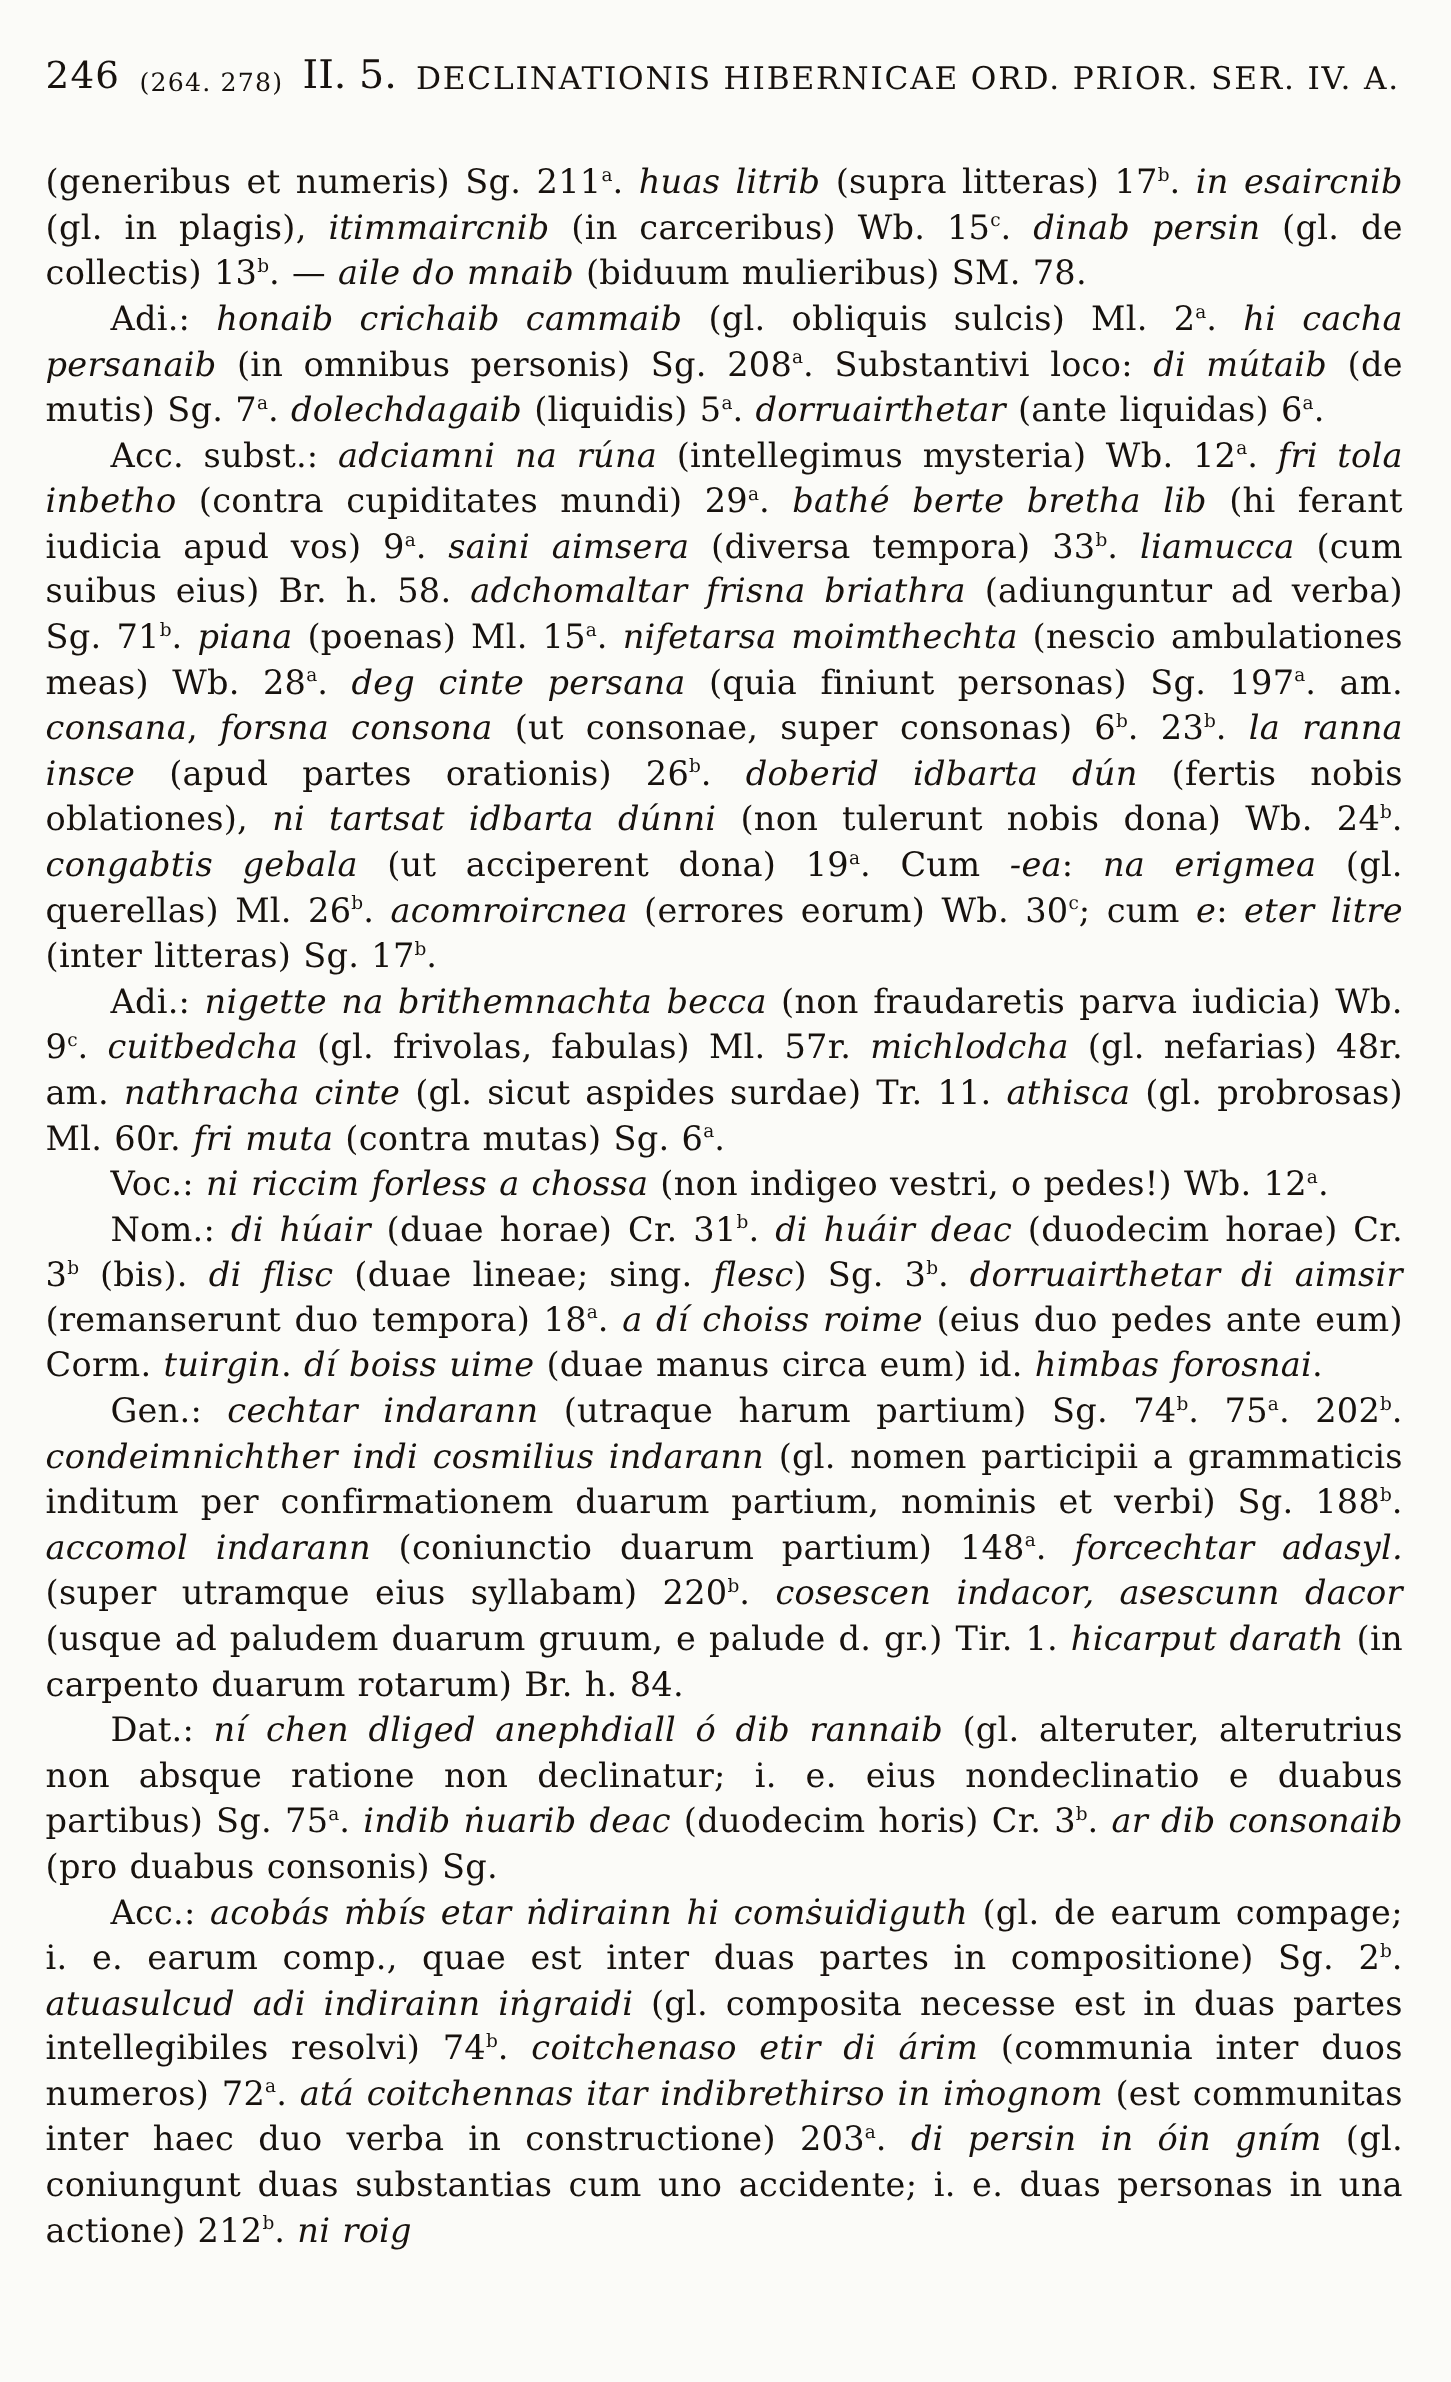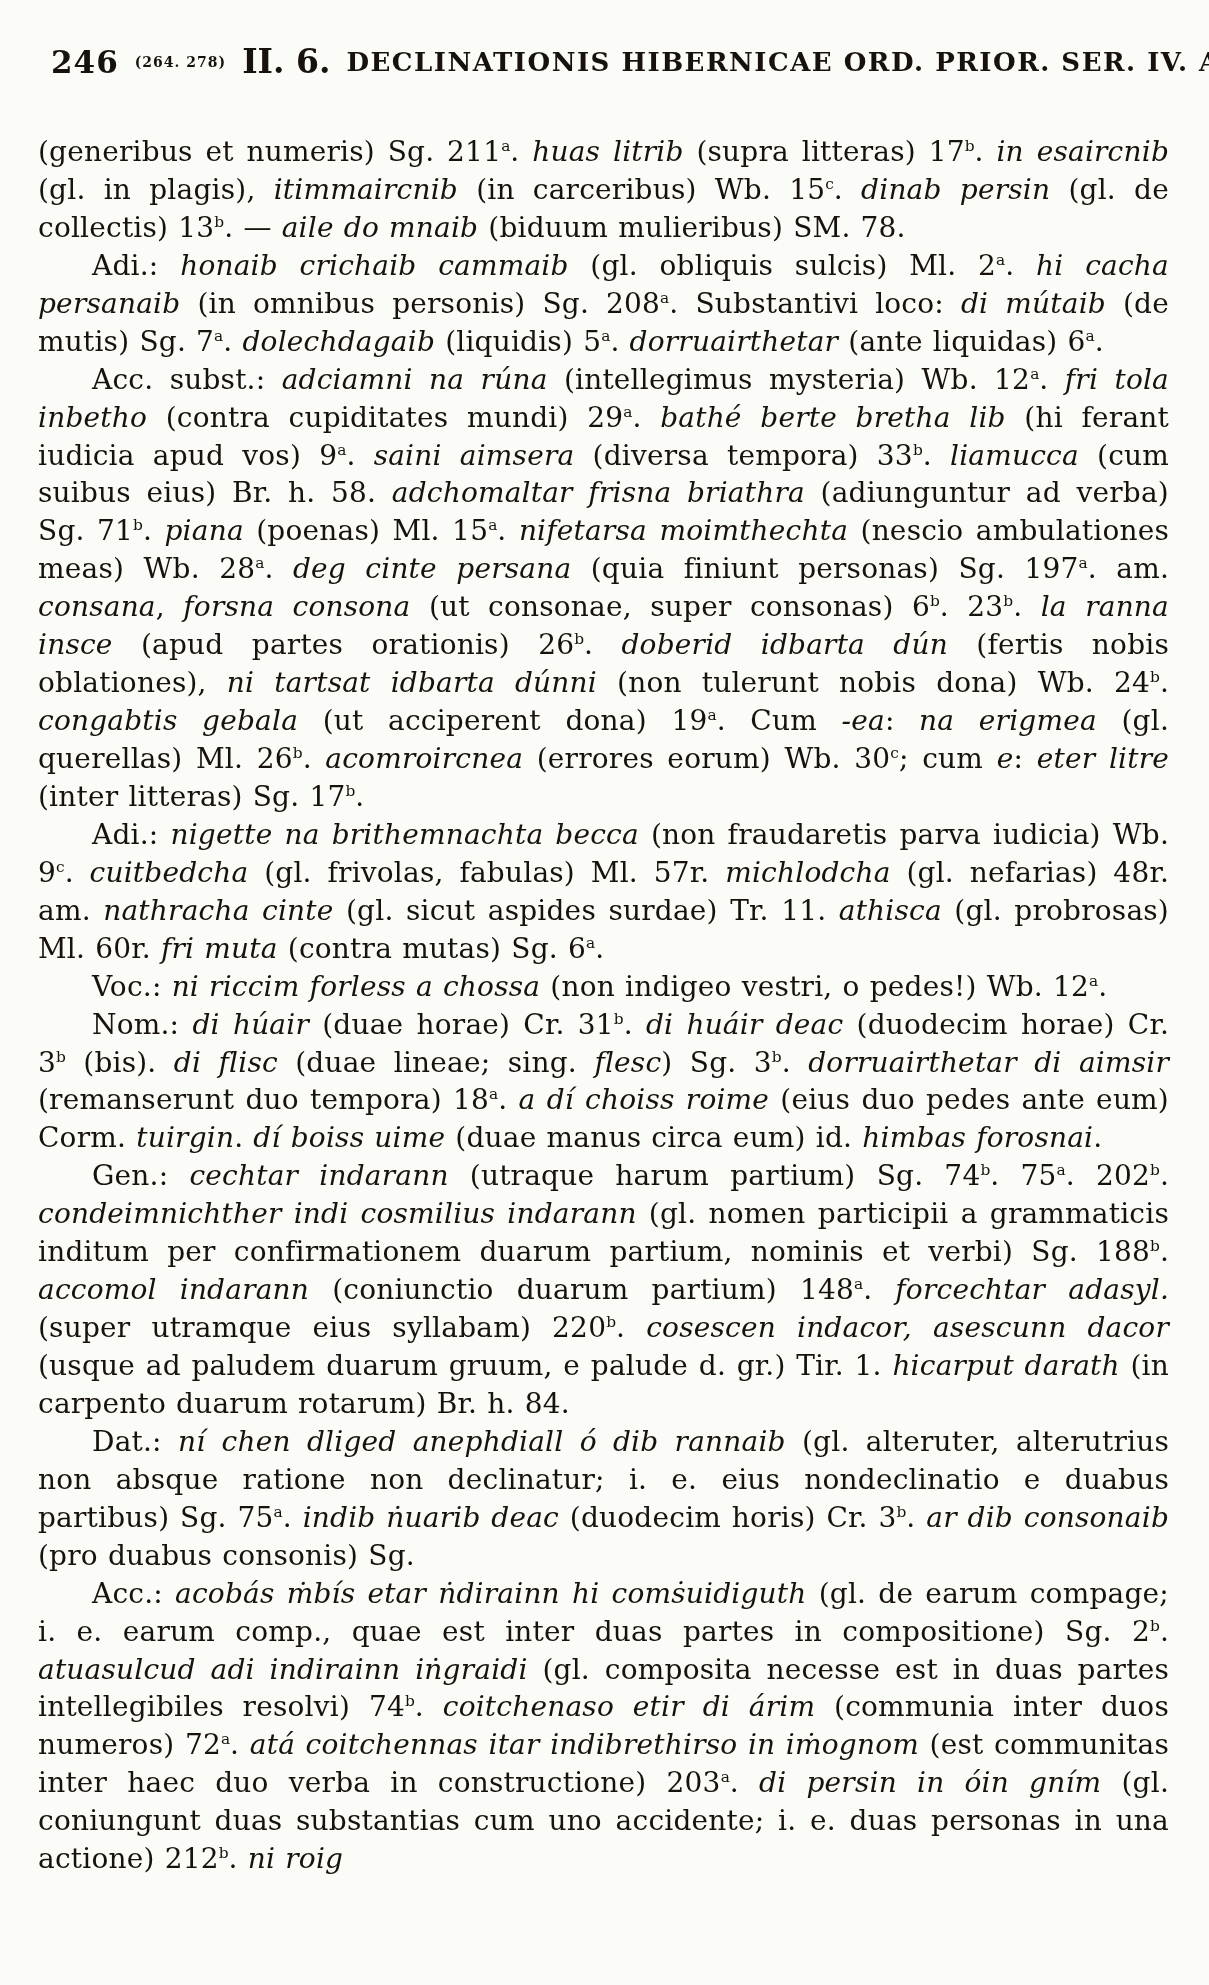--- a/index.html
+++ b/index.html
@@ -11,28 +11,28 @@
     overflow: hidden;
   }
   .page {
     box-sizing: border-box;
     width: 1209px; height: 1985px;
     padding: 42px 40px 30px 38px;
     overflow: hidden;
   }
   .header {
     display: flex;
-    align-items: center;
+    align-items: flex-end;
     gap: 16px;
     white-space: nowrap;
-    margin: 0 0 4px 13px;
-    font-weight: bold;
+    margin: 0 0 4px 0;
+    font-weight: normal;
   }
   .pagenum  { font-size: 31px; letter-spacing: 1px; }
-  .ref      { font-size: 14px; letter-spacing: 1px; }
+  .ref      { font-size: 21px; letter-spacing: 1px; }
   .sect     { font-size: 33px; }
   .rtitle   { font-size: 26px; letter-spacing: 1.5px; }
   .text-block { margin-top: 52px; }
   .text-block p {
     margin: 0;
     font-size: 28px;
     line-height: 1.355;
     text-align: justify;
     letter-spacing: 0.2px;
     word-spacing: 1px;
@@ -55,21 +55,21 @@
   }
   i { font-style: italic; }
 </style>
 </head>
 <body>
 
 <div class="page">
   <div class="header">
     <span class="pagenum">246</span>
     <span class="ref">(264. 278)</span>
-    <span class="sect">II. 6.</span>
+    <span class="sect">II. 5.</span>
     <span class="rtitle">DECLINATIONIS HIBERNICAE ORD. PRIOR. SER. IV. A.</span>
   </div>
   <div class="text-block">
       <p class="noindent">(generibus et numeris) Sg. 211<sup>a</sup>. <i>huas litrib</i> (supra litteras) 17<sup>b</sup>. <i>in esaircnib</i> (gl. in plagis), <i>itimmaircnib</i> (in carceribus) Wb. 15<sup>c</sup>. <i>dinab persin</i> (gl. de collectis) 13<sup>b</sup>. — <i>aile do mnaib</i> (biduum mulieribus) SM. 78.</p>
       <p class="indent">Adi.: <i>honaib crichaib cammaib</i> (gl. obliquis sulcis) Ml. 2<sup>a</sup>. <i>hi cacha persanaib</i> (in omnibus personis) Sg. 208<sup>a</sup>. Substantivi loco: <i>di mútaib</i> (de mutis) Sg. 7<sup>a</sup>. <i>dolechdagaib</i> (liquidis) 5<sup>a</sup>. <i>dorruairthetar</i> (ante liquidas) 6<sup>a</sup>.</p>
       <p class="indent">Acc. subst.: <i>adciamni na rúna</i> (intellegimus mysteria) Wb. 12<sup>a</sup>. <i>fri tola inbetho</i> (contra cupiditates mundi) 29<sup>a</sup>. <i>bathé berte bretha lib</i> (hi ferant iudicia apud vos) 9<sup>a</sup>. <i>saini aimsera</i> (diversa tempora) 33<sup>b</sup>. <i>liamucca</i> (cum suibus eius) Br. h. 58. <i>adchomaltar frisna briathra</i> (adiunguntur ad verba) Sg. 71<sup>b</sup>. <i>piana</i> (poenas) Ml. 15<sup>a</sup>. <i>nifetarsa moimthechta</i> (nescio ambulationes meas) Wb. 28<sup>a</sup>. <i>deg cinte persana</i> (quia finiunt personas) Sg. 197<sup>a</sup>. am. <i>consana</i>, <i>forsna consona</i> (ut consonae, super consonas) 6<sup>b</sup>. 23<sup>b</sup>. <i>la ranna insce</i> (apud partes orationis) 26<sup>b</sup>. <i>doberid idbarta dún</i> (fertis nobis oblationes), <i>ni tartsat idbarta dúnni</i> (non tulerunt nobis dona) Wb. 24<sup>b</sup>. <i>congabtis gebala</i> (ut acciperent dona) 19<sup>a</sup>. Cum <i>-ea</i>: <i>na erigmea</i> (gl. querellas) Ml. 26<sup>b</sup>. <i>acomroircnea</i> (errores eorum) Wb. 30<sup>c</sup>; cum <i>e</i>: <i>eter litre</i> (inter litteras) Sg. 17<sup>b</sup>.</p>
       <p class="indent">Adi.: <i>nigette na brithemnachta becca</i> (non fraudaretis parva iudicia) Wb. 9<sup>c</sup>. <i>cuitbedcha</i> (gl. frivolas, fabulas) Ml. 57r. <i>michlodcha</i> (gl. nefarias) 48r. am. <i>nathracha cinte</i> (gl. sicut aspides surdae) Tr. 11. <i>athisca</i> (gl. probrosas) Ml. 60r. <i>fri muta</i> (contra mutas) Sg. 6<sup>a</sup>.</p>
       <p class="indent">Voc.: <i>ni riccim forless a chossa</i> (non indigeo vestri, o pedes!) Wb. 12<sup>a</sup>.</p>
       <p class="indent">Nom.: <i>di húair</i> (duae horae) Cr. 31<sup>b</sup>. <i>di huáir deac</i> (duodecim horae) Cr. 3<sup>b</sup> (bis). <i>di flisc</i> (duae lineae; sing. <i>flesc</i>) Sg. 3<sup>b</sup>. <i>dorruairthetar di aimsir</i> (remanserunt duo tempora) 18<sup>a</sup>. <i>a dí choiss roime</i> (eius duo pedes ante eum) Corm. <i>tuirgin</i>. <i>dí boiss uime</i> (duae manus circa eum) id. <i>himbas forosnai</i>.</p>
       <p class="indent">Gen.: <i>cechtar indarann</i> (utraque harum partium) Sg. 74<sup>b</sup>. 75<sup>a</sup>. 202<sup>b</sup>. <i>condeimnichther indi cosmilius indarann</i> (gl. nomen participii a grammaticis inditum per confirmationem duarum partium, nominis et verbi) Sg. 188<sup>b</sup>. <i>accomol indarann</i> (coniunctio duarum partium) 148<sup>a</sup>. <i>forcechtar adasyl.</i> (super utramque eius syllabam) 220<sup>b</sup>. <i>cosescen indacor, asescunn dacor</i> (usque ad paludem duarum gruum, e palude d. gr.) Tir. 1. <i>hicarput darath</i> (in carpento duarum rotarum) Br. h. 84.</p>

